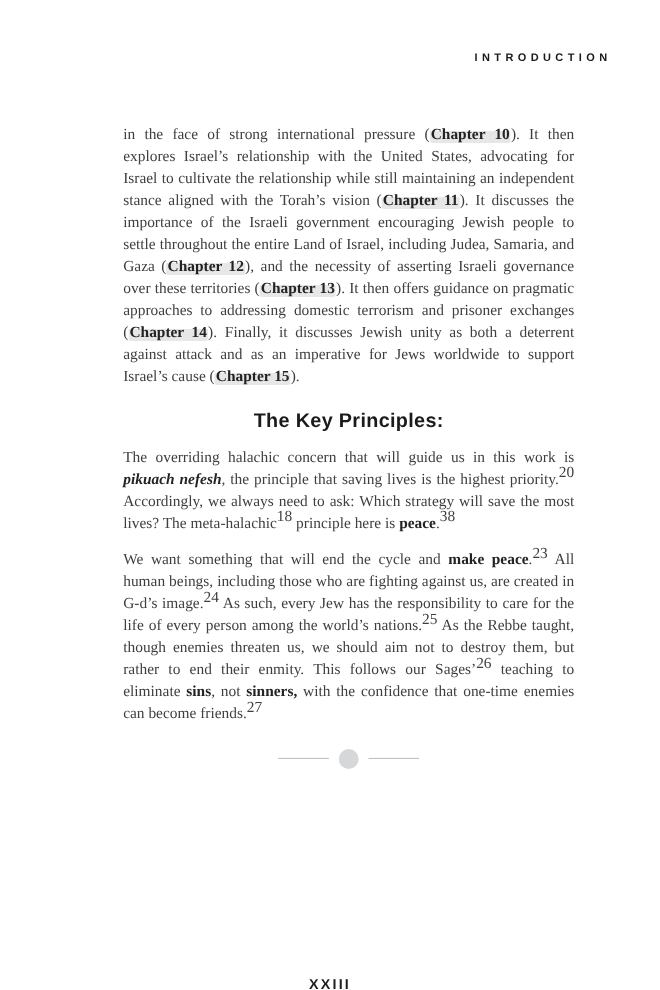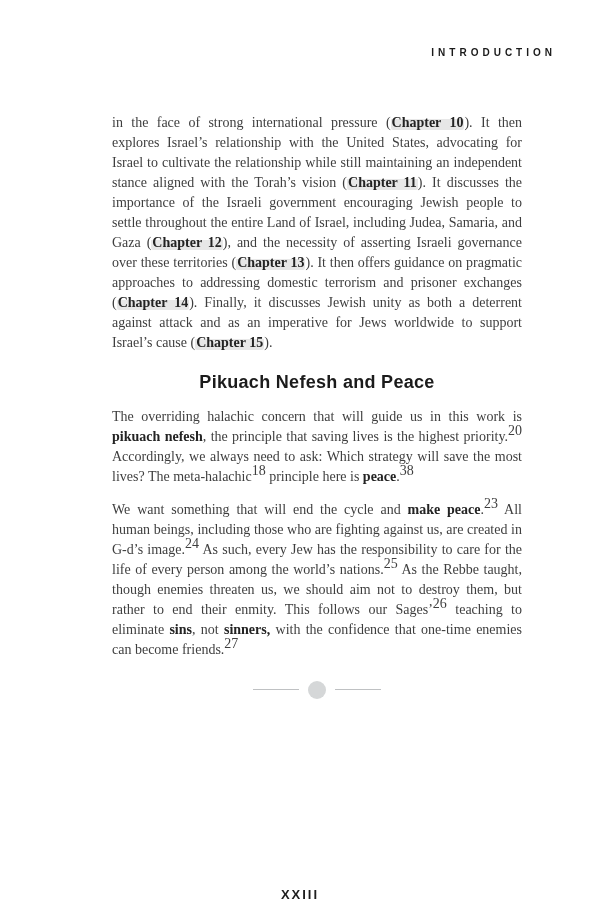--- a/index.html
+++ b/index.html
@@ -30,21 +30,21 @@
     width: 410px;
   }
   .para {
     margin: 0 0 13px 0;
     font-size: 14px;
     line-height: 20px;
     text-align: justify;
     color: #3e3e3e;
   }
   .para .b { font-weight: 700; color: #232323; }
-  .para .i { }
+  .para .i { font-style: italic; }
   .para .hl {
     background: linear-gradient(to bottom, transparent 30%, #e7e7e7 30%, #e7e7e7 97%, transparent 97%);
     border-radius: 2px;
     padding: 0 1px;
   }
   .para sup {
     font-size: 14px;
     line-height: 0;
     vertical-align: baseline;
     position: relative;
@@ -88,21 +88,21 @@
 
 <div class="page">
 
   <div class="running-head">INTRODUCTION</div>
 
   <div class="column">
 
     <p class="para">in the face of strong international pressure (<span class="b hl">Chapter 10</span>). It then explores Israel’s relationship with the United States, advocating for Israel to cultivate the relationship while still maintaining an independent stance aligned with the Torah’s vision (<span class="b hl">Chapter 11</span>). It discusses the importance of the Israeli government encouraging Jewish people to settle throughout the entire Land of Israel, including Judea, Samaria, and Gaza (<span class="b hl">Chapter 12</span>), and the necessity of asserting Israeli governance over these territories (<span class="b hl">Chapter 13</span>). It then offers guidance on pragmatic approaches to addressing domestic terrorism and prisoner exchanges (<span class="b hl">Chapter 14</span>). Finally, it discusses Jewish unity as both a deterrent against attack and as an imperative for Jews worldwide to support Israel’s cause (<span class="b hl">Chapter 15</span>).</p>
 
     <h2 class="section-heading">
-      <div>Pikuach Nefesh and Peace</div>
+      <div>The Key Principles:</div>
     </h2>
 
     <p class="para">The overriding halachic concern that will guide us in this work is <span class="b i">pikuach nefesh</span>, the principle that saving lives is the highest priority.<sup>20</sup> Accordingly, we always need to ask: Which strategy will save the most lives? The meta-halachic<sup>18</sup> principle here is <span class="b">peace</span>.<sup>38</sup></p>
 
     <p class="para">We want something that will end the cycle and <span class="b">make peace</span>.<sup>23</sup> All human beings, including those who are fighting against us, are created in G-d’s image.<sup>24</sup> As such, every Jew has the responsibility to care for the life of every person among the world’s nations.<sup>25</sup> As the Rebbe taught, though enemies threaten us, we should aim not to destroy them, but rather to end their enmity. This follows our Sages’<sup>26</sup> teaching to eliminate <span class="b">sins</span>, not <span class="b">sinners,</span> with the confidence that one-time enemies can become friends.<sup>27</sup></p>
 
     <div class="divider">
       <span class="line"></span>
       <span class="dot"></span>
       <span class="line"></span>

